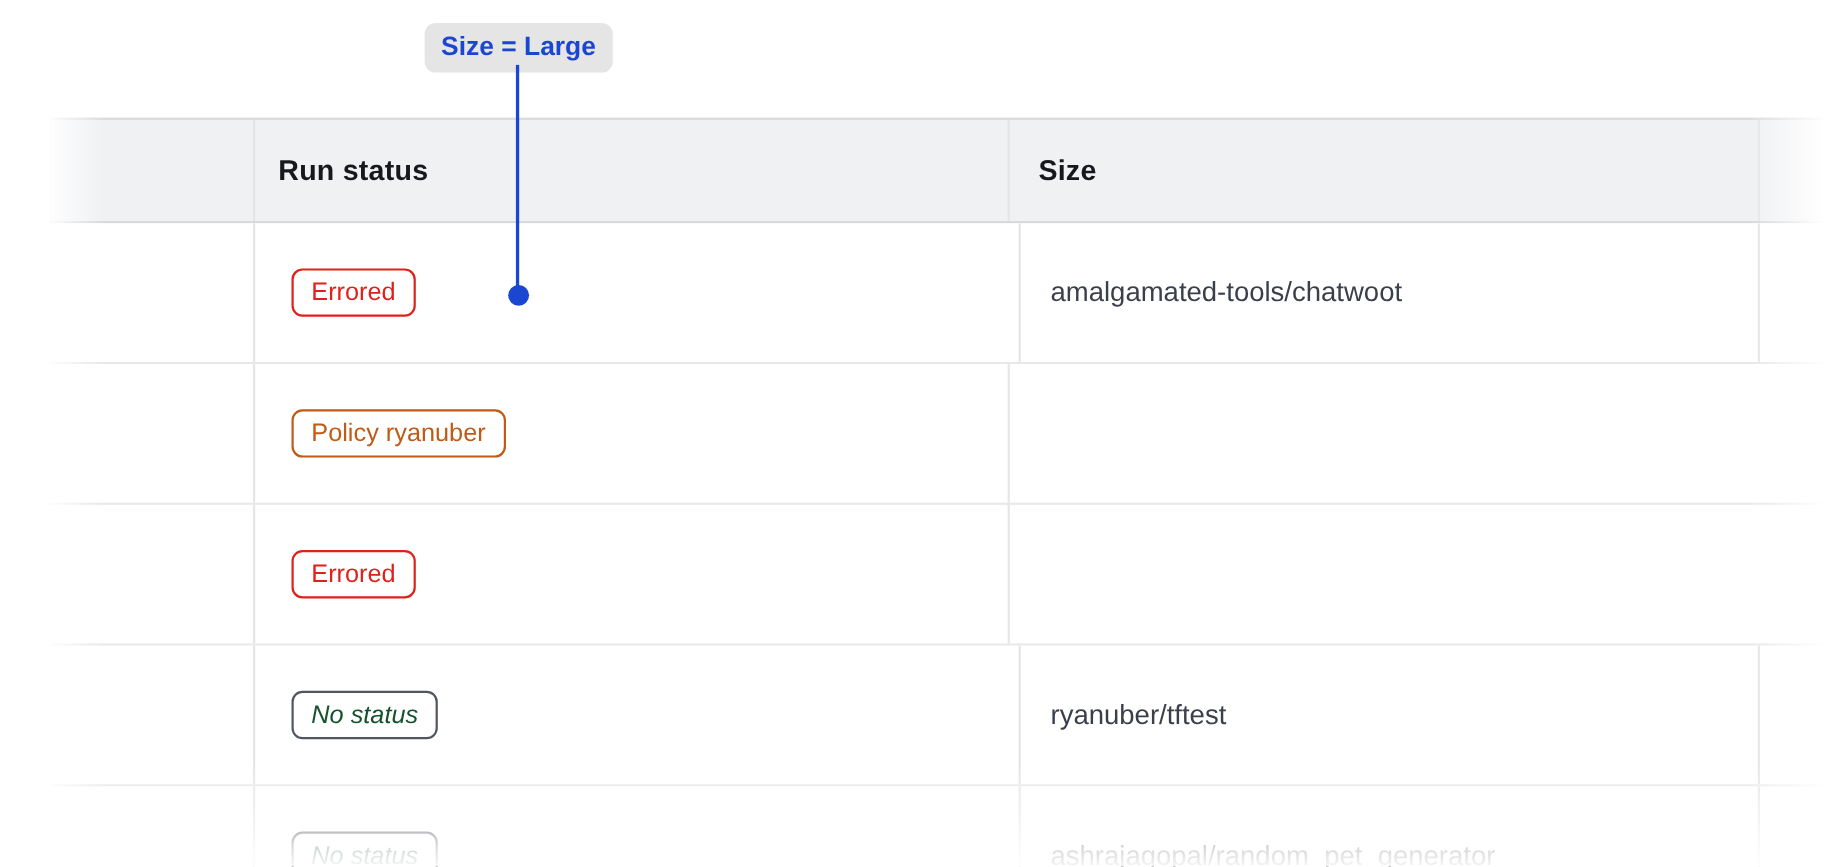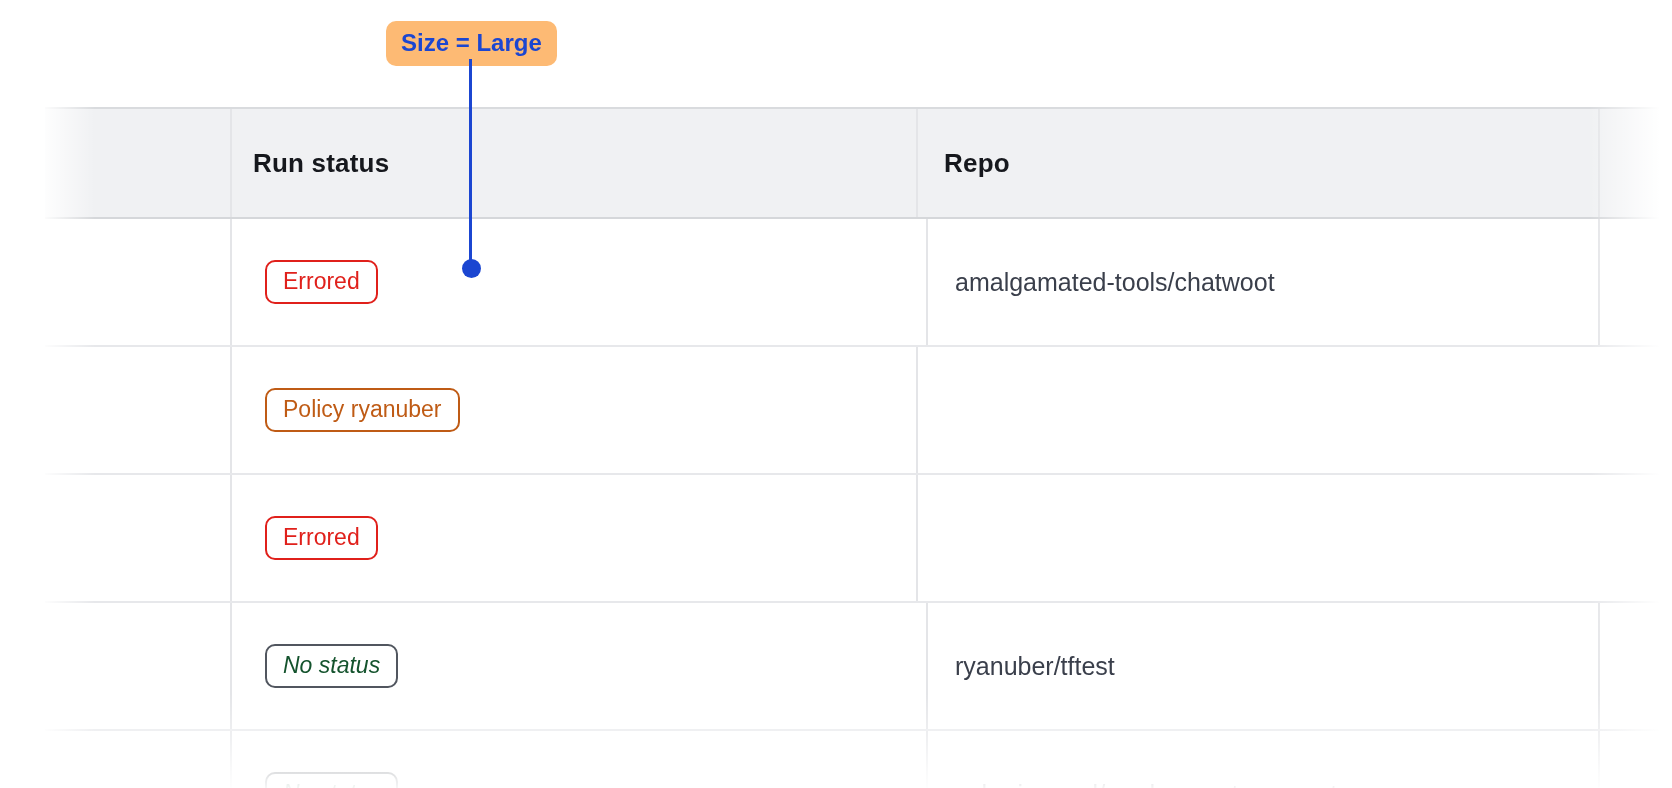--- a/index.html
+++ b/index.html
@@ -8,21 +8,21 @@
     width:1672px; height:788px;
     overflow:hidden;
     background:#ffffff;
     font-family:"Liberation Sans","DejaVu Sans",sans-serif;
   }
 
   
   .table { position:absolute; left:45px; top:107px; width:1627px; }
   .row { display:grid; grid-template-columns:185px 686px 682px 1fr; box-sizing:border-box; }
   .header-row {
-    height:112px;
+    height:96px;
     background:#f0f1f3;
     border-top:2px solid #d9dbde;
     border-bottom:2px solid #d5d7da;
   }
   .body-row { height:128px; background:#ffffff; border-bottom:2px solid #e7e8eb; }
   .cell { display:flex; align-items:center; box-sizing:border-box; min-width:0; }
   .cell + .cell { border-left:2px solid #e4e5e8; }
 
   .header-cell { font-size:26px; font-weight:700; color:#16181d; letter-spacing:0.2px; }
   .header-cell.run-status { padding-left:21px; }
@@ -41,21 +41,21 @@
     white-space:nowrap;
     background:#ffffff;
   }
   .badge[data-variant="errored"]        { color:#e0201b; border-color:#e0201b; }
   .badge[data-variant="policy-checked"] { color:#bf5b15; border-color:#bf5b15; }
   .badge[data-variant="no-status"]      { color:#14532d; border-color:#51565f;font-style:italic; }
 
   
   .callout {
     position:absolute; left:386px; top:21px; z-index:30;
-    background:#fdba74; color:#1b46d1;
+    background:#e5e5e5; color:#1b46d1;
     font-size:24px; font-weight:700;
     padding:8px 15px 9px;
     border-radius:10px;
     white-space:nowrap;
   }
   .callout-line {
     position:absolute; left:469px; top:59px; z-index:30;
     width:3px; height:201px;
     background:#1b46d1;
   }
@@ -87,21 +87,21 @@
 <div class="page">
 
   <div class="table">
 
     <div class="row header-row">
       <div class="cell"></div>
       <div class="cell header-cell run-status">
         <span>Run status</span>
       </div>
       <div class="cell header-cell repo">
-        <span>Repo</span>
+        <span>Size</span>
       </div>
       <div class="cell"></div>
     </div>
 
     <div class="row body-row">
       <div class="cell"></div>
       <div class="cell status-cell">
         <span class="badge" data-variant="errored">Errored</span>
       </div>
       <div class="cell repo-cell">

